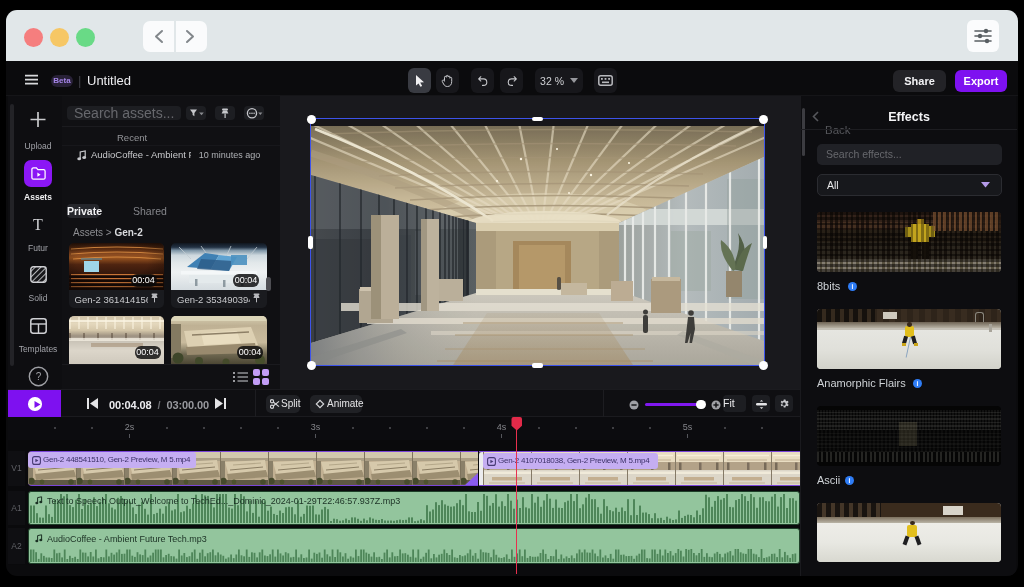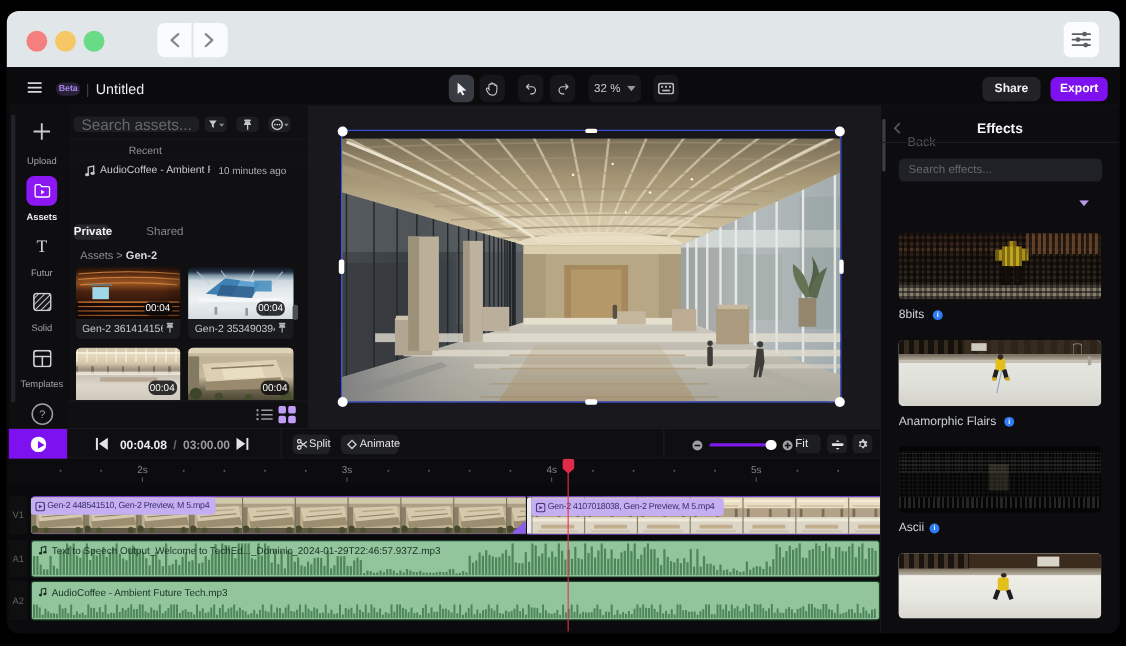--- a/index.html
+++ b/index.html
@@ -502,20 +502,21 @@
 
 <div class="abs" style="left:794px;top:86px;width:216px;height:480px;background:#0d0d10;border-left:1px solid #1a1a1e;">
   <div class="abs" style="left:1px;top:12px;width:2.5px;height:48px;border-radius:2px;background:#3c3c41;"></div>
   <svg class="abs" style="left:11px;top:15px;" width="7" height="11">
         <path d="M6 1 L1.5 5.5 L6 10" stroke="#55565b" stroke-width="1.6" fill="none"></path>
       </svg>
   <div class="abs" style="left:24px;top:15px;font-size:11.5px;color:#55565b;margin-top:13px;">Back</div>
   <div class="abs" style="left:0;top:14px;width:216px;text-align:center;font-size:12.5px;font-weight:bold;color:#f4f4f6;">Effects</div>
   <div class="abs" style="left:0;top:33px;width:216px;height:1px;background:#1d1d21;"></div>
   <div class="abs" style="left:16px;top:48px;width:185px;height:21px;background:#202126;border-radius:5px;color:#67686d;font-size:10.5px;line-height:21px;padding-left:9px;">Search effects...</div>
+  <div class="abs" style="left:16px;top:77.5px;width:185px;height:22px;background:#17181c;border:1px solid #2b2c31;border-radius:5px;color:#e8e8ea;font-size:10.5px;line-height:21px;padding-left:9px;">All</div>
   <svg class="abs" style="left:180px;top:86px;" width="9" height="6">
         <polygon points="0,0 9,0 4.5,5.5" fill="#b49ae8"></polygon>
       </svg>
 
   <div class="abs" style="left:16px;top:116px;width:184px;height:60px;border-radius:4px;overflow:hidden;background:#13100c;">
     <div class="abs" style="left:0;top:0;width:184px;height:10px;background:repeating-linear-gradient(90deg,#4a3226 0 2.6px,#1a120c 2.6px 5.2px);"></div>
     <div class="abs" style="left:0;top:10px;width:184px;height:8px;background:repeating-linear-gradient(90deg,#6e4c34 0 2.6px,#201410 2.6px 5.2px);opacity:0.9;"></div>
     <div class="abs" style="left:0;top:18px;width:184px;height:12px;background:repeating-linear-gradient(90deg,#423627 0 2.6px,#140f0a 2.6px 5.2px);opacity:0.8;"></div>
     <div class="abs" style="left:0;top:30px;width:184px;height:17px;background:repeating-linear-gradient(90deg,#4c4436 0 2.6px,#17110c 2.6px 5.2px);opacity:0.75;"></div>
     <div class="abs" style="left:0;top:47px;width:184px;height:13px;background:repeating-linear-gradient(90deg,#c6bdab 0 2.6px,#57503f 2.6px 5.2px);"></div>

